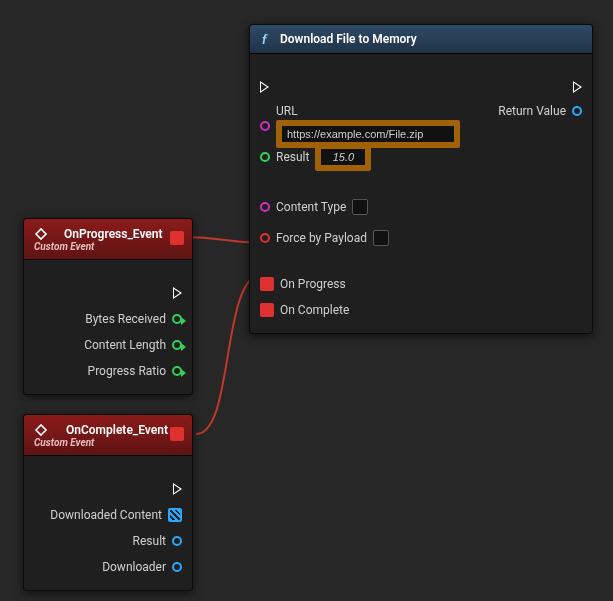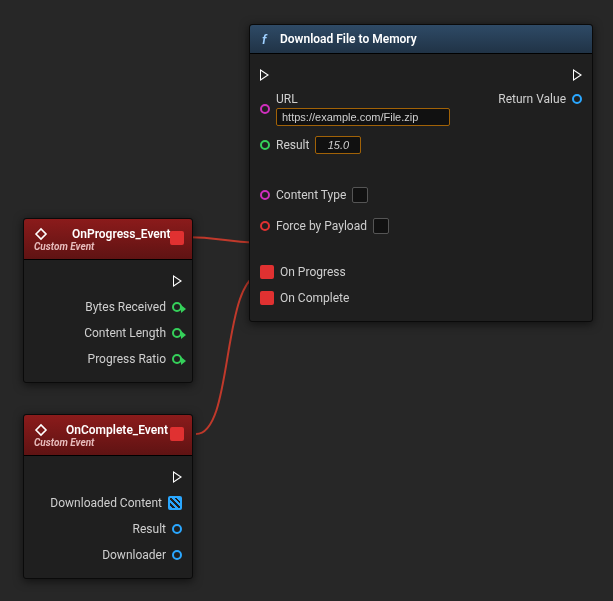--- a/index.html
+++ b/index.html
@@ -3,41 +3,41 @@
 <meta charset="utf-8">
 <style>
   html,body{margin:0;padding:0;width:613px;height:601px;background:#272727;font-family:"Segoe UI",Roboto,Arial,sans-serif;font-size:12px;color:#d8d8d8;overflow:hidden}
   svg.wires{position:absolute;left:0;top:0;pointer-events:none}
   .node{position:absolute;background:#1f1f1f;border:1px solid #0a0a0a;border-radius:3px;box-shadow:0 2px 10px rgba(0,0,0,.6)}
   .node-header{height:28px;display:flex;align-items:center;padding:0 10px;font-weight:600;border-bottom:1px solid #000;border-radius:3px 3px 0 0}
   .hdr-func{background:linear-gradient(to bottom,#2e4a66 0%,#203346 100%);color:#fff}
   .hdr-event{background:linear-gradient(to bottom,#8b1b1b 0%,#5f1313 100%);color:#fff;height:34px;flex-direction:column;align-items:flex-start;justify-content:center;padding:3px 10px}
   .hdr-event .sub{font-size:10px;font-style:italic;font-weight:700;color:#e7bcbc}
   .hdr-icon{display:inline-flex;width:14px;height:14px;margin-right:6px;align-items:center;justify-content:center}
-  .node-body{padding:8px 0 10px 0}
+  .node-body{padding:20px 0 10px 0}
   .row{display:flex;align-items:center;height:26px;padding:0 10px;position:relative}
   .row.right{justify-content:flex-end}
   .row.split{justify-content:space-between}
   .pin{display:inline-flex;align-items:center;gap:6px}
   .pin-label{color:#cfcfcf;white-space:nowrap}
   .pin-icon{width:12px;height:12px;display:inline-block}
   .exec-tri{width:0;height:0;border-top:6px solid transparent;border-bottom:6px solid transparent;border-left:9px solid #fff}
   .exec-tri.outline{border-left-color:transparent;position:relative}
   .exec-tri.outline::before{content:"";position:absolute;left:-9px;top:-6px;width:0;height:0;border-top:6px solid transparent;border-bottom:6px solid transparent;border-left:9px solid #fff}
   .exec-tri.outline::after{content:"";position:absolute;left:-8px;top:-4px;width:0;height:0;border-top:4px solid transparent;border-bottom:4px solid transparent;border-left:6px solid #1f1f1f}
   .circle{width:10px;height:10px;border-radius:50%;border:2px solid;box-sizing:border-box}
   .c-blue-o{border-color:#2aa7ff}
   .c-mag{border-color:#cf2fbd}
   .c-green{border-color:#35d05a}
   .c-green-arrow{position:relative}
   .c-green-arrow::after{content:"";position:absolute;right:-6px;top:1px;width:0;height:0;border-top:4px solid transparent;border-bottom:4px solid transparent;border-left:5px solid #35d05a}
   .c-red{border-color:#e03131}
   .delegate-box{width:10px;height:10px;border:2px solid #e03131;background:#e03131;border-radius:2px}
   .struct-box{width:10px;height:10px;border:2px solid #2aa7ff;border-radius:2px;background:repeating-linear-gradient(45deg,#2aa7ff 0 2px,transparent 2px 4px)}
-  .input-box{background:#111;border:1px solid #a16207;color:#cfcfcf;font-size:11px;padding:2px 5px;border-radius:2px;min-width:26px}
+  .input-box{background:#111;border:6px solid #a16207;color:#cfcfcf;font-size:11px;padding:2px 5px;border-radius:2px;min-width:26px}
   .input-box.url{width:162px}
   .chk{width:14px;height:14px;background:#111;border:1px solid #555;border-radius:2px}
   .stack{display:flex;flex-direction:column;gap:2px}
 </style>
 </head>
 <body>
 
 <svg class="wires" width="613" height="601">
   <path d="M183,237 C225,237 225,243 264,243" stroke="#c0392b" stroke-width="2" fill="none"></path>
   <path d="M196,434 C235,434 220,273 264,273" stroke="#c0392b" stroke-width="2" fill="none"></path>
@@ -105,21 +105,21 @@
       <span class="pin">
         <span class="delegate-box"></span>
         <span class="pin-label">On Complete</span>
       </span>
     </div>
   </div>
 </div>
 
 <div class="node" style="left:23px;top:218px;width:168px">
   <div class="node-header hdr-event">
-    <div style="display:flex;align-items:flex-end;gap:18px">
+    <div style="display:flex;align-items:flex-end;gap:10px">
       <span class="hdr-icon">
         <svg width="14" height="14" viewBox="0 0 14 14">
             <path d="M2 7 L7 2 L12 7 L7 12 Z" fill="none" stroke="#fff" stroke-width="1.6"></path>
           </svg>
       </span>
       <span>OnProgress_Event</span>
     </div>
     <span class="sub">Custom Event</span>
     <span class="delegate-box" style="position:absolute;right:8px;top:12px"></span>
   </div>

